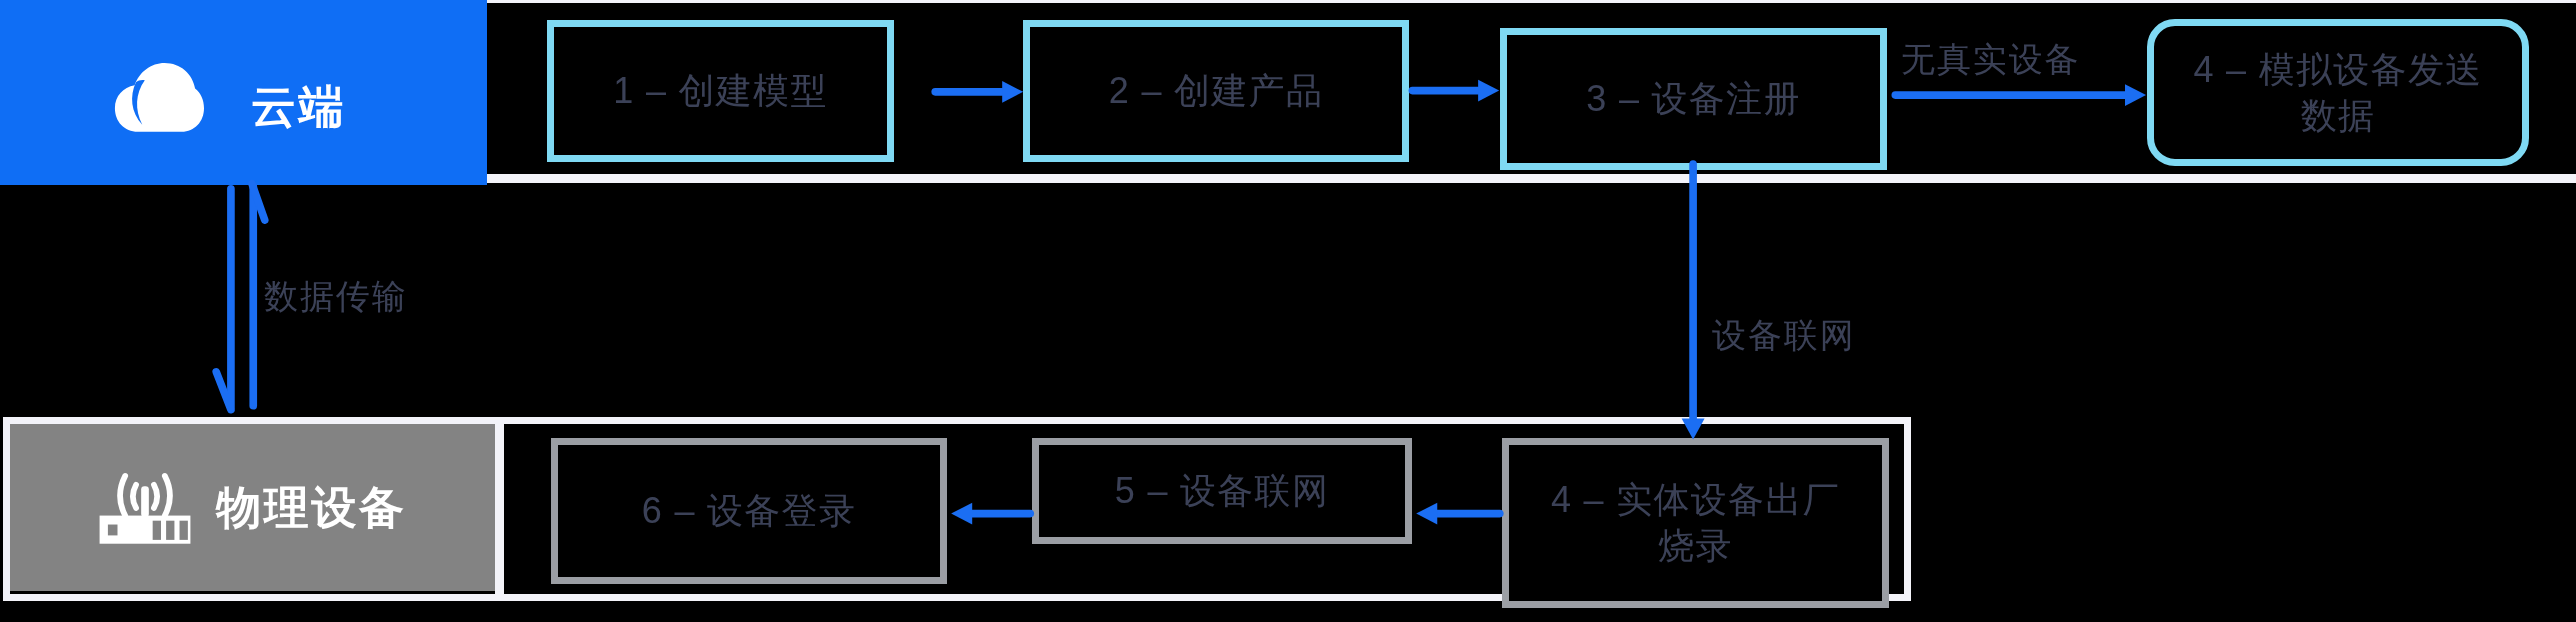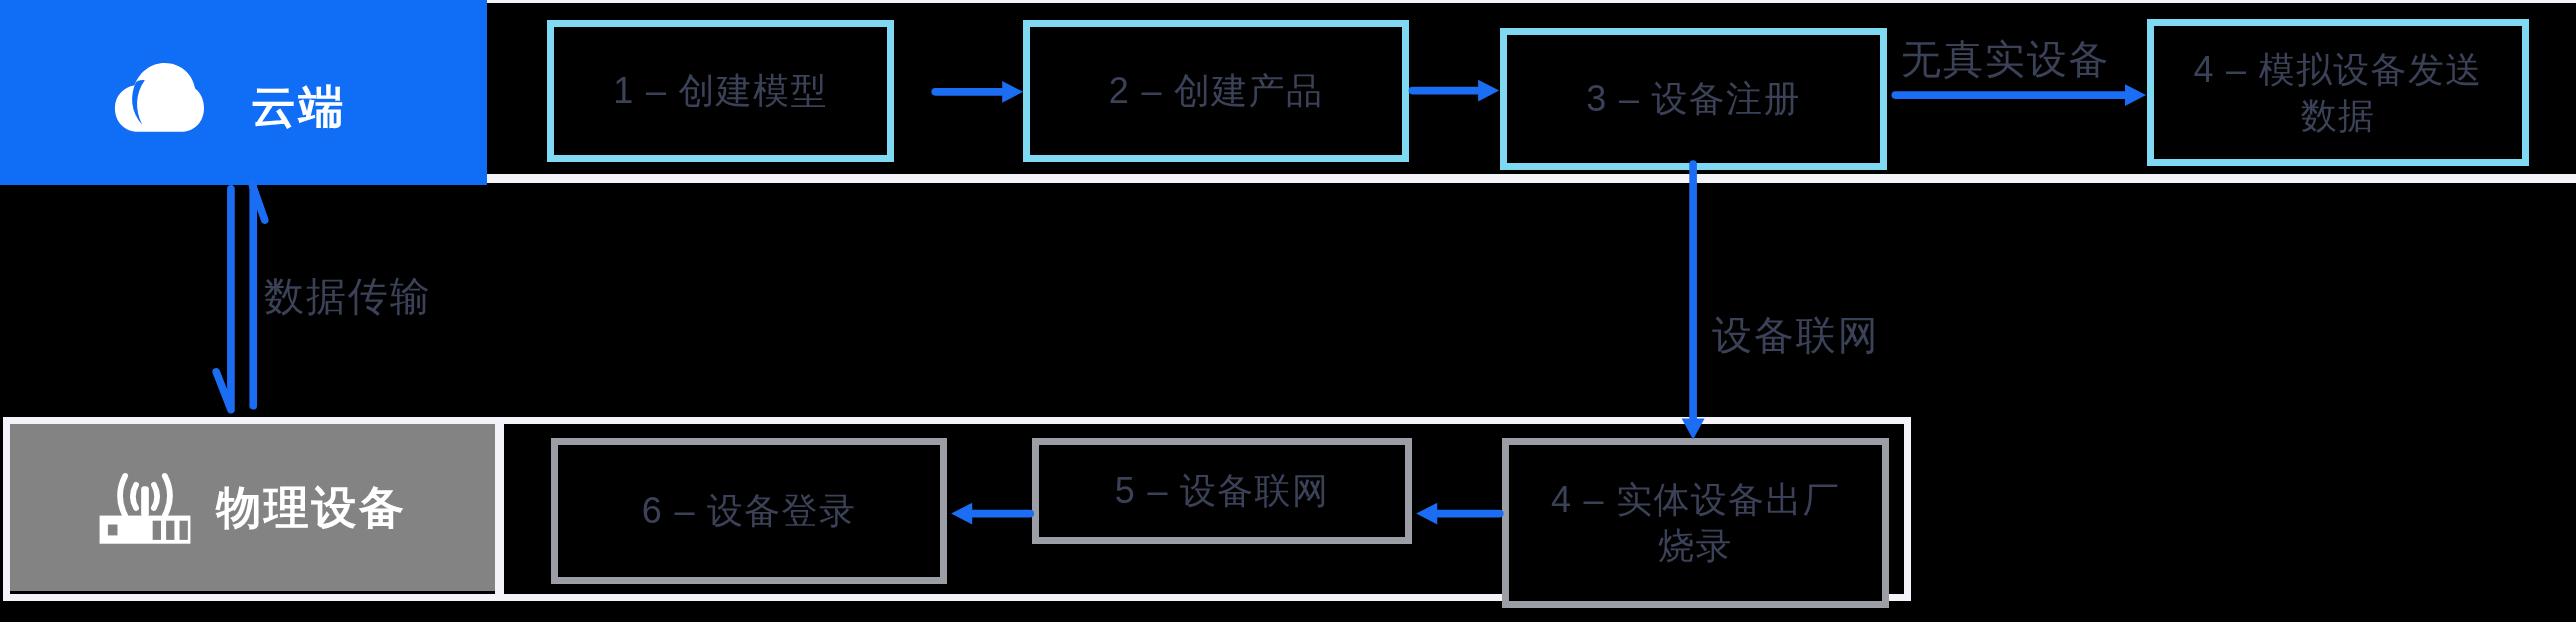--- a/index.html
+++ b/index.html
@@ -24,21 +24,21 @@
   .entity-cloud{background:var(--accent-blue);}
   .entity-device{background:var(--device-gray);}
   .entity-title{color:var(--title-text);font-size:45px;font-weight:bold;letter-spacing:2.6px;}
   .stepbox{display:flex;align-items:center;justify-content:center;z-index:2;
            background:var(--background);text-align:center;}
   .stepbox.cloud{border:7px solid var(--step-border-cloud);}
   .stepbox.cloud.thick{border-width:7.7px;}
   .stepbox.device{border:7px solid var(--step-border-device);}
   .step-label{color:var(--step-text);font-size:36px;line-height:46px;
               white-space:pre-line;letter-spacing:1.3px;}
-  .flow-label{position:absolute;color:var(--step-text);font-size:40px;line-height:37px;
+  .flow-label{position:absolute;color:var(--step-text);font-size:34px;line-height:37px;
               letter-spacing:1.9px;z-index:4;white-space:nowrap;}
   .white-sep{background:var(--lane-border);z-index:3;}
   svg.overlay{position:absolute;left:0;top:0;z-index:6;}
   .arrow-line{stroke:var(--arrow-blue);stroke-width:12;fill:none;stroke-linecap:round;}
   .arrow-head{fill:var(--arrow-blue);stroke:none;}
   .cloud-fill{fill:#ffffff;}
   .cloud-slit{fill:var(--accent-blue);}
   .router-white{fill:#ffffff;}
   .router-hole{fill:var(--device-gray);}
   .router-arc{stroke:#ffffff;stroke-width:9;fill:none;stroke-linecap:round;}
@@ -65,21 +65,21 @@
 
 <div class="abs stepbox cloud" style="left:547px;top:20.4px;width:347px;height:142px;">
   <span class="step-label">1 – 创建模型</span>
 </div>
 <div class="abs stepbox cloud" style="left:1023px;top:20.4px;width:386px;height:142px;">
   <span class="step-label">2 – 创建产品</span>
 </div>
 <div class="abs stepbox cloud" style="left:1500px;top:20.4px;width:387px;height:142px;margin-top:8px;">
   <span class="step-label">3 – 设备注册</span>
 </div>
-<div class="abs stepbox cloud thick" style="left:2147px;top:19px;width:382px;height:147px;">
+<div class="abs stepbox cloud thick" style="left:2147px;top:19px;width:382px;height:147px;border-radius:28px;">
   <span class="step-label">4 – 模拟设备发送
 数据</span>
 </div>
 
 <div class="abs entity entity-device" style="left:10.2px;top:424px;width:485px;height:167px;align-items:center;">
   <span class="abs" style="left:97px;top:458px;width:96px;height:87px;top:34px;left:87px;position:absolute;">
     <svg width="96" height="87" viewBox="0 0 150 136">
       <path class="router-arc" d="M44,28 Q28,59 44,90"></path>
       <path class="router-arc" d="M61,42 Q51,60 61,78"></path>
       <path class="router-arc" d="M106,28 Q122,59 106,90"></path>

